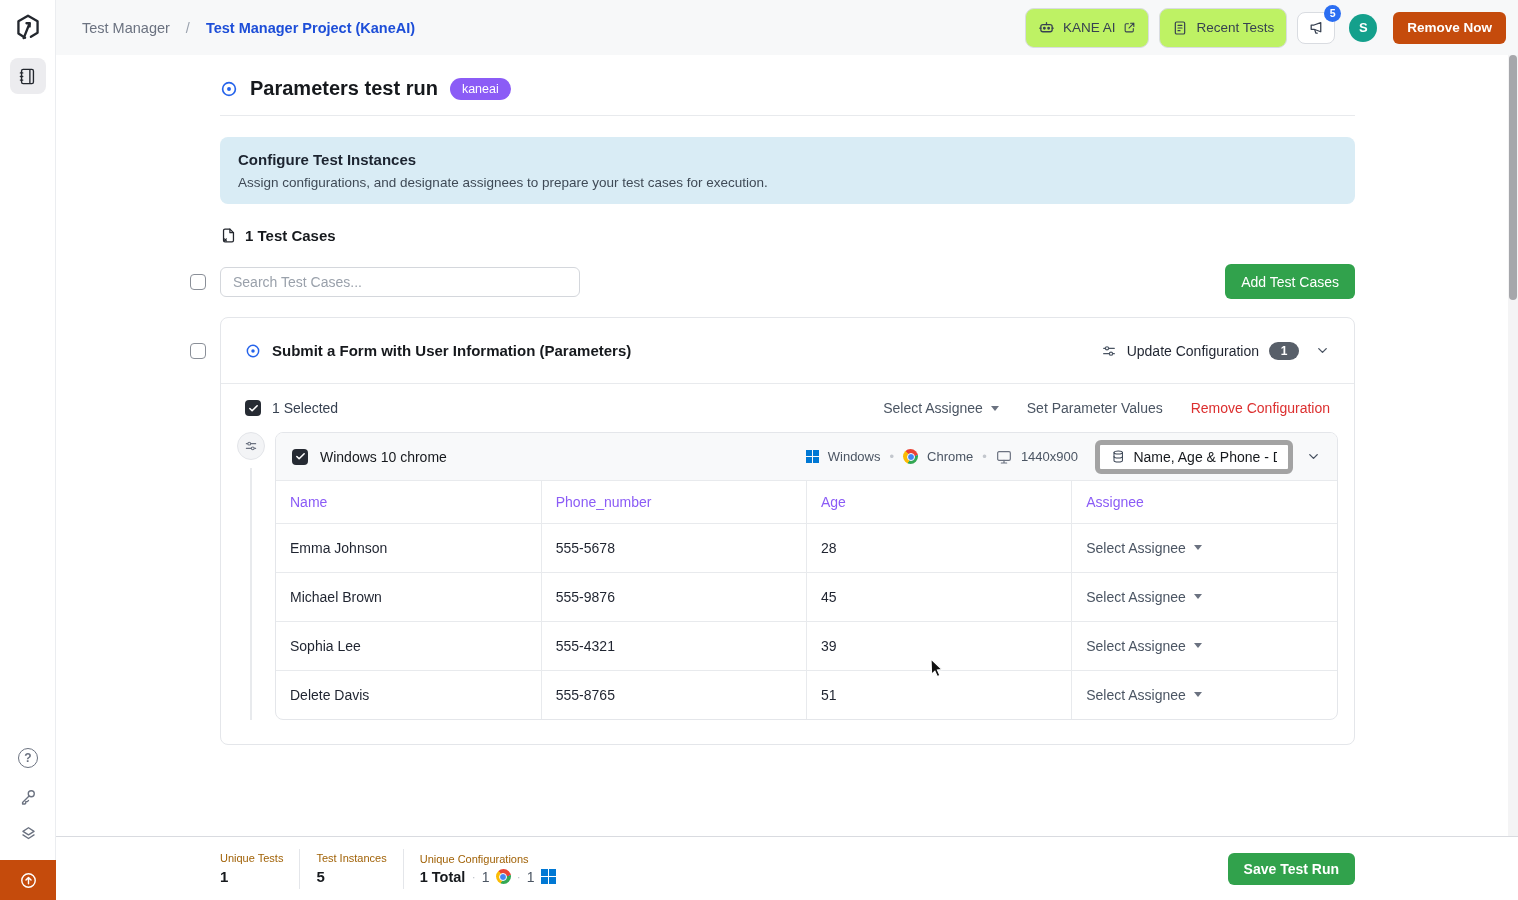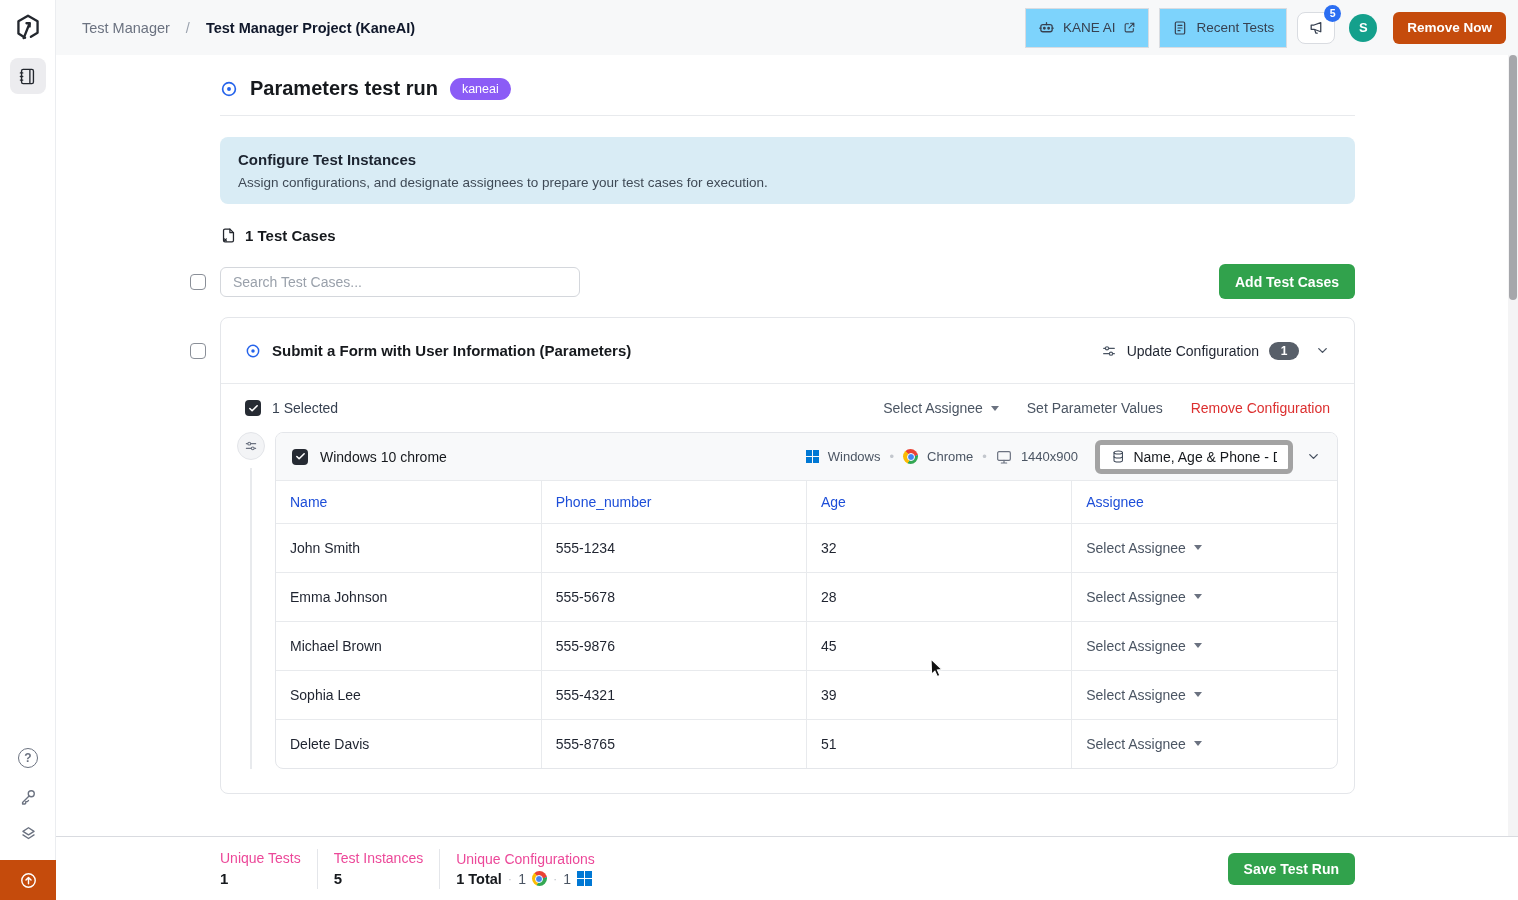--- a/index.html
+++ b/index.html
@@ -6,24 +6,24 @@
   html,body { width:1518px; height:900px; overflow:hidden; }
   body { font-family:"Liberation Sans","DejaVu Sans",sans-serif; background:#fff; color:#1f2430; position:relative; }
   svg { display:block; }
 
   
   .topbar { position:absolute; left:56px; top:0; right:0; height:55px; background:#f7f8f9;
             display:flex; align-items:center; padding:0 12px 0 26px; }
   .breadcrumb { display:flex; align-items:center; gap:16px; font-size:14.5px; }
   .bc-parent { color:#6b7280; }
   .bc-sep { color:#9ca3af; }
-  .bc-current { color:#0f172a; font-weight:700; }
+  .bc-current { color:#1d4ed8; font-weight:700; }
   .tb-right { margin-left:auto; display:flex; align-items:center; gap:10px; }
-  .tb-btn { display:flex; align-items:center; gap:8px; height:40px; padding:0 12px; background:#7dd3fc;
-            border:1px solid #d9dce1; border-radius:0; font-size:13.5px; color:#374151; font-weight:500; cursor:pointer; }
+  .tb-btn { display:flex; align-items:center; gap:8px; height:40px; padding:0 12px; background:#bef264;
+            border:1px solid #d9dce1; border-radius:9px; font-size:13.5px; color:#374151; font-weight:500; cursor:pointer; }
   .icon-btn { position:relative; width:38px; height:32px; background:#fff; border:1px solid #d9dce1; border-radius:8px;
               display:flex; align-items:center; justify-content:center; cursor:pointer; }
   .notif-badge { position:absolute; top:-8px; right:-7px; width:17px; height:17px; border-radius:50%;
                  background:#2b6ef2; color:#fff; font-size:10.5px; font-weight:600;
                  display:flex; align-items:center; justify-content:center; }
   .avatar { width:28px; height:28px; border-radius:50%; background:#14a08c; color:#fff; font-size:13px;
             font-weight:600; display:flex; align-items:center; justify-content:center; margin-left:4px; }
   .upgrade-btn { height:32px; padding:0 14px; background:#c54b0c; color:#fff; border:none; border-radius:6px;
                  font-size:13.5px; font-weight:700; margin-left:6px; cursor:pointer; }
 
@@ -64,21 +64,21 @@
   
   .section-label { margin-top:23px; display:flex; align-items:center; gap:8px; font-size:15px; font-weight:700; color:#16191d; }
   .search-row { margin-top:20px; margin-left:-30px; display:flex; align-items:center; }
   .cb { width:16px; height:16px; border-radius:4px; flex:none; cursor:pointer; }
   .cb.unchecked { border:1.5px solid #8a8f98; background:#fff; }
   .cb.checked { background:#262b33; display:flex; align-items:center; justify-content:center; }
   .search-input { width:360px; height:30px; margin-left:14px; border:1px solid #d4d7dc; border-radius:6px;
                   padding:0 12px; font-size:14px; color:#1f2430; font-family:inherit; outline:none; }
   .search-input::placeholder { color:#9aa1ab; }
   .green-btn { height:35px; padding:0 16px; background:#31a24c; color:#fff; border:none; border-radius:6px;
-               font-size:14px; font-weight:700; cursor:pointer; }
+               font-size:14px; font-weight:400; cursor:pointer; }
   .search-row .green-btn { margin-left:auto; }
 
   
   .case-row { margin-top:18px; margin-left:-30px; display:flex; align-items:flex-start; padding-bottom:46px; }
   .case-row > .cb { margin-top:26px; }
   .card { flex:1; margin-left:14px; border:1px solid #e4e6ea; border-radius:8px; background:#fff; }
   .card-header { height:66px; display:flex; align-items:center; padding:0 24px; border-bottom:1px solid #e8eaed; }
   .case-title-wrap { display:flex; align-items:center; gap:11px; }
   .case-title { font-size:15px; font-weight:600; color:#16191d; }
   .ch-right { margin-left:auto; display:flex; align-items:center; gap:12px; }
@@ -115,30 +115,30 @@
   .win-logo i { background:#0078d4; }
   .chrome-logo { width:15px; height:15px; border-radius:50%; position:relative; flex:none;
                  background:conic-gradient(from -40deg, #ea4335 0 120deg, #4285f4 0 121deg, #34a853 121deg 240deg, #fbbc05 240deg 360deg); }
   .chrome-logo::after { content:""; position:absolute; inset:3.5px; border-radius:50%; background:#4285f4;
                         border:1.5px solid #fff; }
 
   
   table.params { width:100%; border-collapse:collapse; }
   table.params th, table.params td { text-align:left; font-size:14px; border-left:1px solid #e8eaed; }
   table.params th:first-child, table.params td:first-child { border-left:none; }
-  table.params th { height:42px; color:#1d4ed8; font-weight:500; padding:0 14px; }
+  table.params th { height:42px; color:#8b5cf6; font-weight:500; padding:0 14px; }
   table.params td { height:49px; color:#1f2430; padding:0 14px; border-top:1px solid #e8eaed; }
   table.params col { width:25%; }
   td.assignee-cell { padding-left:26px; }
 
   
   .footer-bar { position:absolute; left:56px; top:836px; right:0; height:64px; background:#fff;
                 border-top:1px solid #d9dbe0; display:flex; align-items:center; padding:0 163px 0 164px; }
   .stat { display:flex; flex-direction:column; gap:4px; }
-  .stat-label { font-size:14px; color:#ec4899; }
+  .stat-label { font-size:11px; color:#a16207; }
   .stat-value { font-size:15px; font-weight:700; color:#16191d; }
   .stat-divider { width:1px; height:40px; background:#e4e6ea; margin:0 16px; }
   .configs-line { display:flex; align-items:center; gap:6px; }
   .cl-total { font-size:14.5px; font-weight:700; color:#16191d; }
   .cl-count { font-size:14px; color:#4b5563; }
   .footer-bar .green-btn { margin-left:auto; height:32px; font-weight:600; }
 
   
   .cursor { position:absolute; left:930px; top:658px; z-index:20; pointer-events:none; }
 </style>
@@ -365,31 +365,20 @@
                 </colgroup>
               <thead>
                 <tr>
                   <th>Name</th>
                   <th>Phone_number</th>
                   <th>Age</th>
                   <th>Assignee</th>
                 </tr>
               </thead>
               <tbody>
-                <tr>
-                  <td>John Smith</td>
-                  <td>555-1234</td>
-                  <td>32</td>
-                  <td class="assignee-cell">
-                      <div class="assignee-dd">
-                        <span>Select Assignee</span>
-                        <span class="caret"></span>
-                      </div>
-                    </td>
-                </tr>
                 <tr>
                   <td>Emma Johnson</td>
                   <td>555-5678</td>
                   <td>28</td>
                   <td class="assignee-cell">
                       <div class="assignee-dd">
                         <span>Select Assignee</span>
                         <span class="caret"></span>
                       </div>
                     </td>

